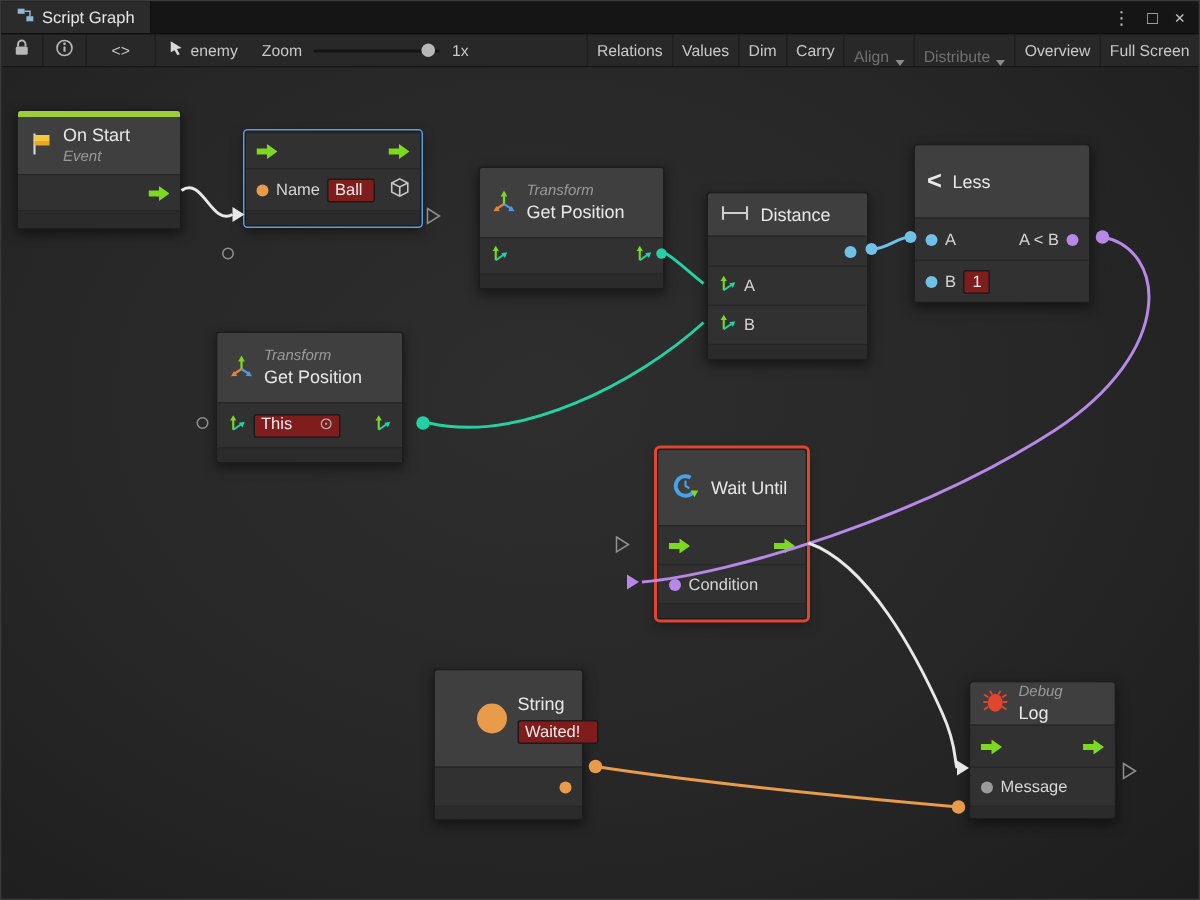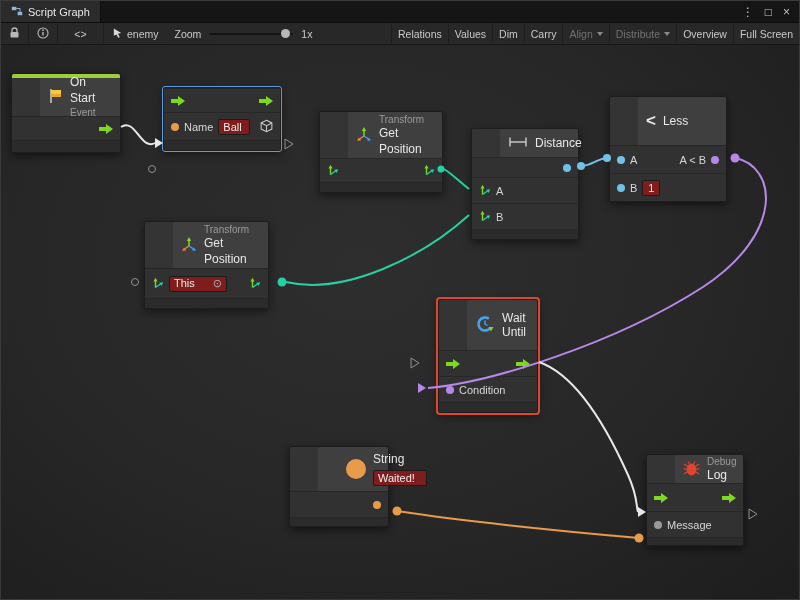--- a/index.html
+++ b/index.html
@@ -10,37 +10,37 @@
   
   .tabbar { position:absolute; top:0; left:0; right:0; height:22px; background:#151515; display:flex; align-items:center; border-bottom:1px solid #0d0d0d; }
   .tab { display:flex; align-items:center; gap:5px; background:#2b2b2b; height:21px; padding:0 10px; font-size:11px; color:#e6e6e6; border-right:1px solid #0d0d0d; }
   .winbtns { margin-left:auto; display:flex; gap:11px; padding-right:9px; color:#c2c2c2; font-size:12px; line-height:1; }
   .winbtns span { cursor:default; }
 
   
   .toolbar { position:absolute; top:22px; left:0; right:0; height:22px; background:#282828; border-bottom:1px solid #161616; display:flex; align-items:center; font-size:10.5px; color:#c9c9c9; white-space:nowrap; }
   .tb-seg { display:flex; align-items:center; gap:4px; height:100%; padding:0 8px; border-right:1px solid #1e1e1e; }
   .tb-btn { display:flex; align-items:center; height:100%; padding:0 6px; border-left:1px solid #1e1e1e; }
-  .tb-btn.disabled { color:#707070; }
+  .tb-btn.disabled { color:#707070;align-items:flex-end; }
   .caret { width:0; height:0; border-left:3px solid transparent; border-right:3px solid transparent; border-top:4px solid #8a8a8a; margin-left:4px; }
   .btn-cluster { margin-left:auto; display:flex; height:100%; }
   .slider-track { position:relative; width:84px; height:2px; background:#141414; border-radius:1px; margin:0 4px; }
   .slider-knob { position:absolute; top:-4px; left:72px; width:9px; height:9px; border-radius:50%; background:#b8b8b8; }
 
   
   .canvas { position:absolute; top:44px; left:0; width:798px; height:554px;
     background: radial-gradient(ellipse at 45% 40%, #2e2e2e 0%, #272727 55%, #1d1d1d 100%); overflow:hidden; }
 
   
   .node { position:absolute; background:#343434; border:1px solid #1d1d1d; border-radius:2px; box-shadow:0 3px 8px rgba(0,0,0,.5); font-size:11px; color:#d6d6d6; }
   .node.selected  { outline:1px solid #5a9de0; }
   .node.highlight { outline:2px solid #e0452e; }
-  .nhead { display:flex; align-items:center; gap:7px; background:#3f3f3f; padding:0 8px; border-radius:2px 2px 0 0;margin-left:28px; }
+  .nhead { display:flex; align-items:center; gap:7px; background:#3f3f3f; padding:0 8px; border-radius:2px 2px 0 0; }
   .ntitles { display:flex; flex-direction:column; line-height:1.3; }
-  .ncat { color:#9a9a9a; font-size:10px; }
+  .ncat { color:#9a9a9a; font-size:10px;font-style:italic; }
   .ntitle { color:#e8e8e8; font-size:12px; }
   .nrow { display:flex; align-items:center; gap:5px; background:#313131; border-top:1px solid #272727; padding:0 7px; }
   .nfoot { background:#2b2b2b; border-top:1px solid #262626; border-radius:0 0 2px 2px; }
   .event-strip { height:4px; background:#9ccd3c; border-radius:2px 2px 0 0; }
   .dot { width:8px; height:8px; border-radius:50%; flex:none; }
   .dot-orange { background:#e89b4a; } .dot-purple { background:#b888e8; }
   .dot-blue { background:#70c1e8; }  .dot-gray { background:#9a9a9a; }
   .spacer { flex:1; }
   .field { background:#7f1d1d; border:1px solid #1b1b1b; border-radius:2px; color:#ececec; padding:0 4px; height:16px; line-height:15px; font-size:11px; }
   .field-this { display:flex; align-items:center; justify-content:space-between; width:58px; }
@@ -365,21 +365,21 @@
       </div>
       <div class="nrow" style="height:26px;">
         <span class="dot dot-purple"></span>
         <span>Condition</span>
         <span class="spacer"></span>
       </div>
       <div class="nfoot" style="height:10px;"></div>
     </div>
 
     <div class="node" style="left:288px;top:401px;width:100px;">
-      <div class="nhead" style="height:44px;padding-left:28px;">
+      <div class="nhead" style="height:64px;padding-left:28px;">
         <span class="string-circle"></span>
         <span class="ntitles" style="gap:3px;">
           <span class="ntitle">String</span>
           <span class="field" style="width:54px;">Waited!</span>
         </span>
       </div>
       <div class="nrow" style="height:26px;">
         <span class="spacer"></span>
         <span class="dot dot-orange"></span>
       </div>

